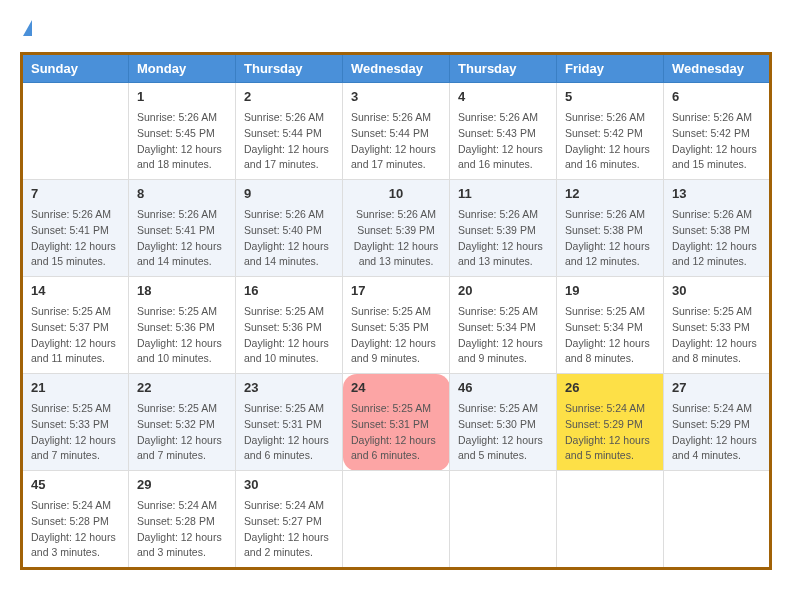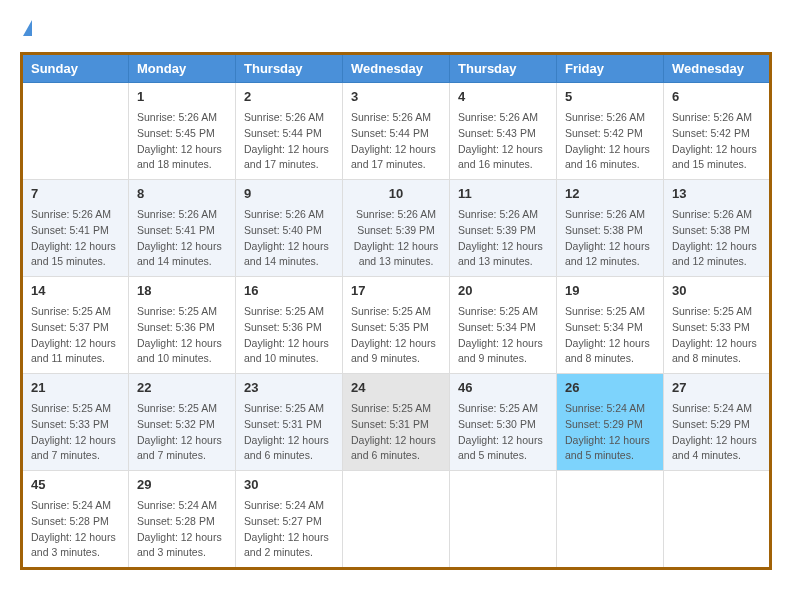--- a/index.html
+++ b/index.html
@@ -266,35 +266,35 @@
 Daylight: 12 hours
 and 7 minutes.</div>
         </td>
         <td style="background: rgb(240, 244, 250);">
           <span class="day-number">23</span>
           <div class="day-info" style="white-space: pre-line;">Sunrise: 5:25 AM
 Sunset: 5:31 PM
 Daylight: 12 hours
 and 6 minutes.</div>
         </td>
-        <td style="background: #e5e5e5;">
+        <td style="background: #fca5a5; border-radius: 14px;">
           <span class="day-number">24</span>
           <div class="day-info" style="white-space: pre-line;">Sunrise: 5:25 AM
 Sunset: 5:31 PM
 Daylight: 12 hours
 and 6 minutes.</div>
         </td>
         <td style="background: rgb(240, 244, 250);">
           <span class="day-number">46</span>
           <div class="day-info" style="white-space: pre-line;">Sunrise: 5:25 AM
 Sunset: 5:30 PM
 Daylight: 12 hours
 and 5 minutes.</div>
         </td>
-        <td style="background: #7dd3fc;">
+        <td style="background: #fde047;">
           <span class="day-number">26</span>
           <div class="day-info" style="white-space: pre-line;">Sunrise: 5:24 AM
 Sunset: 5:29 PM
 Daylight: 12 hours
 and 5 minutes.</div>
         </td>
         <td style="background: rgb(240, 244, 250);">
           <span class="day-number">27</span>
           <div class="day-info" style="white-space: pre-line;">Sunrise: 5:24 AM
 Sunset: 5:29 PM

